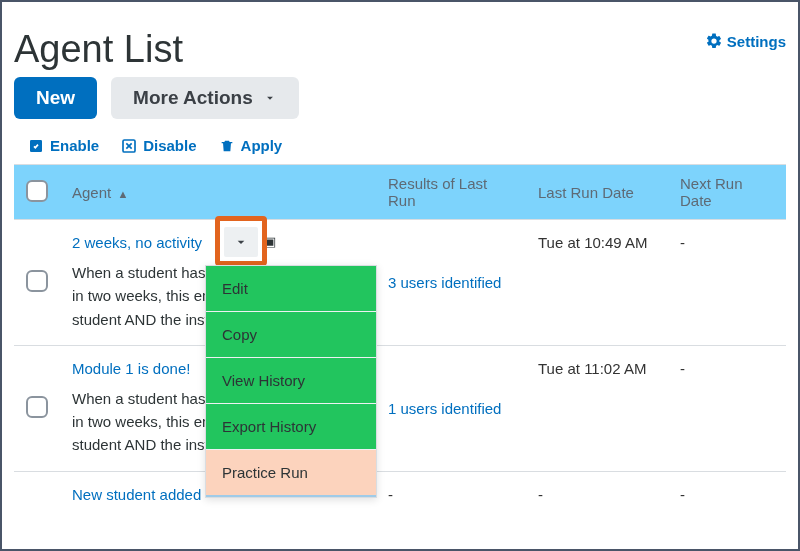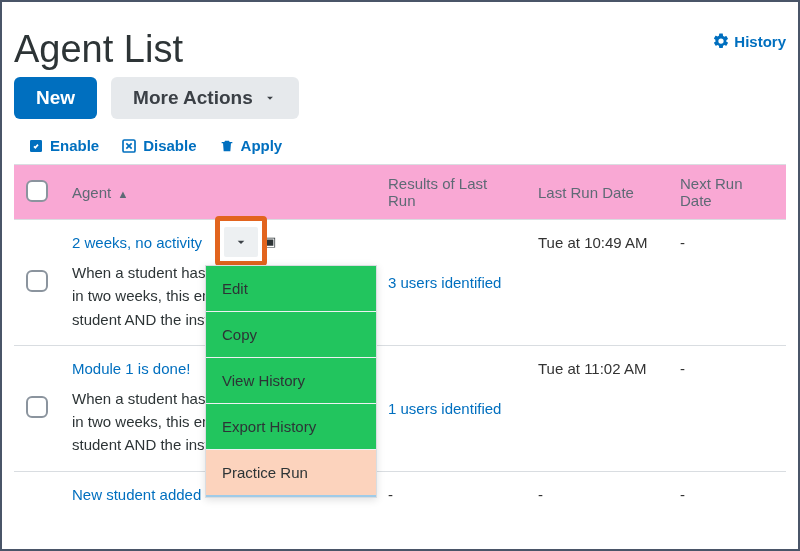--- a/index.html
+++ b/index.html
@@ -116,21 +116,21 @@
     border-collapse: collapse;
     font-size: 15px;
   }
   thead th {
     border-top: 1px solid #d9dde1;
     border-bottom: 1px solid #d9dde1;
     text-align: left;
     font-weight: 400;
     color: #5e6a75;
     padding: 10px 12px;
-    background: #f9a8d4;
+    background: #7dd3fc;
   }
   thead th:first-child { width: 42px; }
   tbody td {
     border-bottom: 1px solid #d9dde1;
     padding: 14px 12px;
     vertical-align: top;
   }
   tbody tr:last-child td { border-bottom: none; }
   .cbx {
     width: 22px; height: 22px;
@@ -214,21 +214,21 @@
 <body>
 
 <div class="page">
 
   <div class="top-row">
     <h1 class="page-title">Agent List</h1>
     <div class="settings-link">
       <svg viewBox="0 0 24 24">
           <path d="M19.14,12.94a7.14,7.14,0,0,0,.05-.94,7.14,7.14,0,0,0-.05-.94l2.03-1.58a.5.5,0,0,0,.12-.64l-1.92-3.32a.5.5,0,0,0-.61-.22l-2.39.96a7.03,7.03,0,0,0-1.62-.94l-.36-2.54A.5.5,0,0,0,13.9,2h-3.8a.5.5,0,0,0-.49.42L9.25,4.96a7.03,7.03,0,0,0-1.62.94l-2.39-.96a.5.5,0,0,0-.61.22L2.71,8.48a.5.5,0,0,0,.12.64l2.03,1.58a7.14,7.14,0,0,0-.5.94,7.14,7.14,0,0,0,.5.94L2.83,14.16a.5.5,0,0,0-.12.64l1.92,3.32a.5.5,0,0,0,.61.22l2.39-.96a7.03,7.03,0,0,0,1.62.94l.36,2.54a.5.5,0,0,0,.49.42h3.8a.5.5,0,0,0,.49-.42l.36-2.54a7.03,7.03,0,0,0,1.62-.94l2.39.96a.5.5,0,0,0,.61-.22l1.92-3.32a.5.5,0,0,0-.12-.64ZM12,15.5A3.5,3.5,0,1,1,15.5,12,3.5,3.5,0,0,1,12,15.5Z"></path>
         </svg>
-      <span>History</span>
+      <span>Settings</span>
     </div>
   </div>
 
   <div class="button-row">
     <button class="btn btn-primary">New</button>
     <button class="btn btn-secondary">
       <span>More Actions</span>
       <svg class="chev-down" viewBox="0 0 24 24">
           <path fill="#3b4046" d="M7 10l5 5 5-5z"></path>
         </svg>

